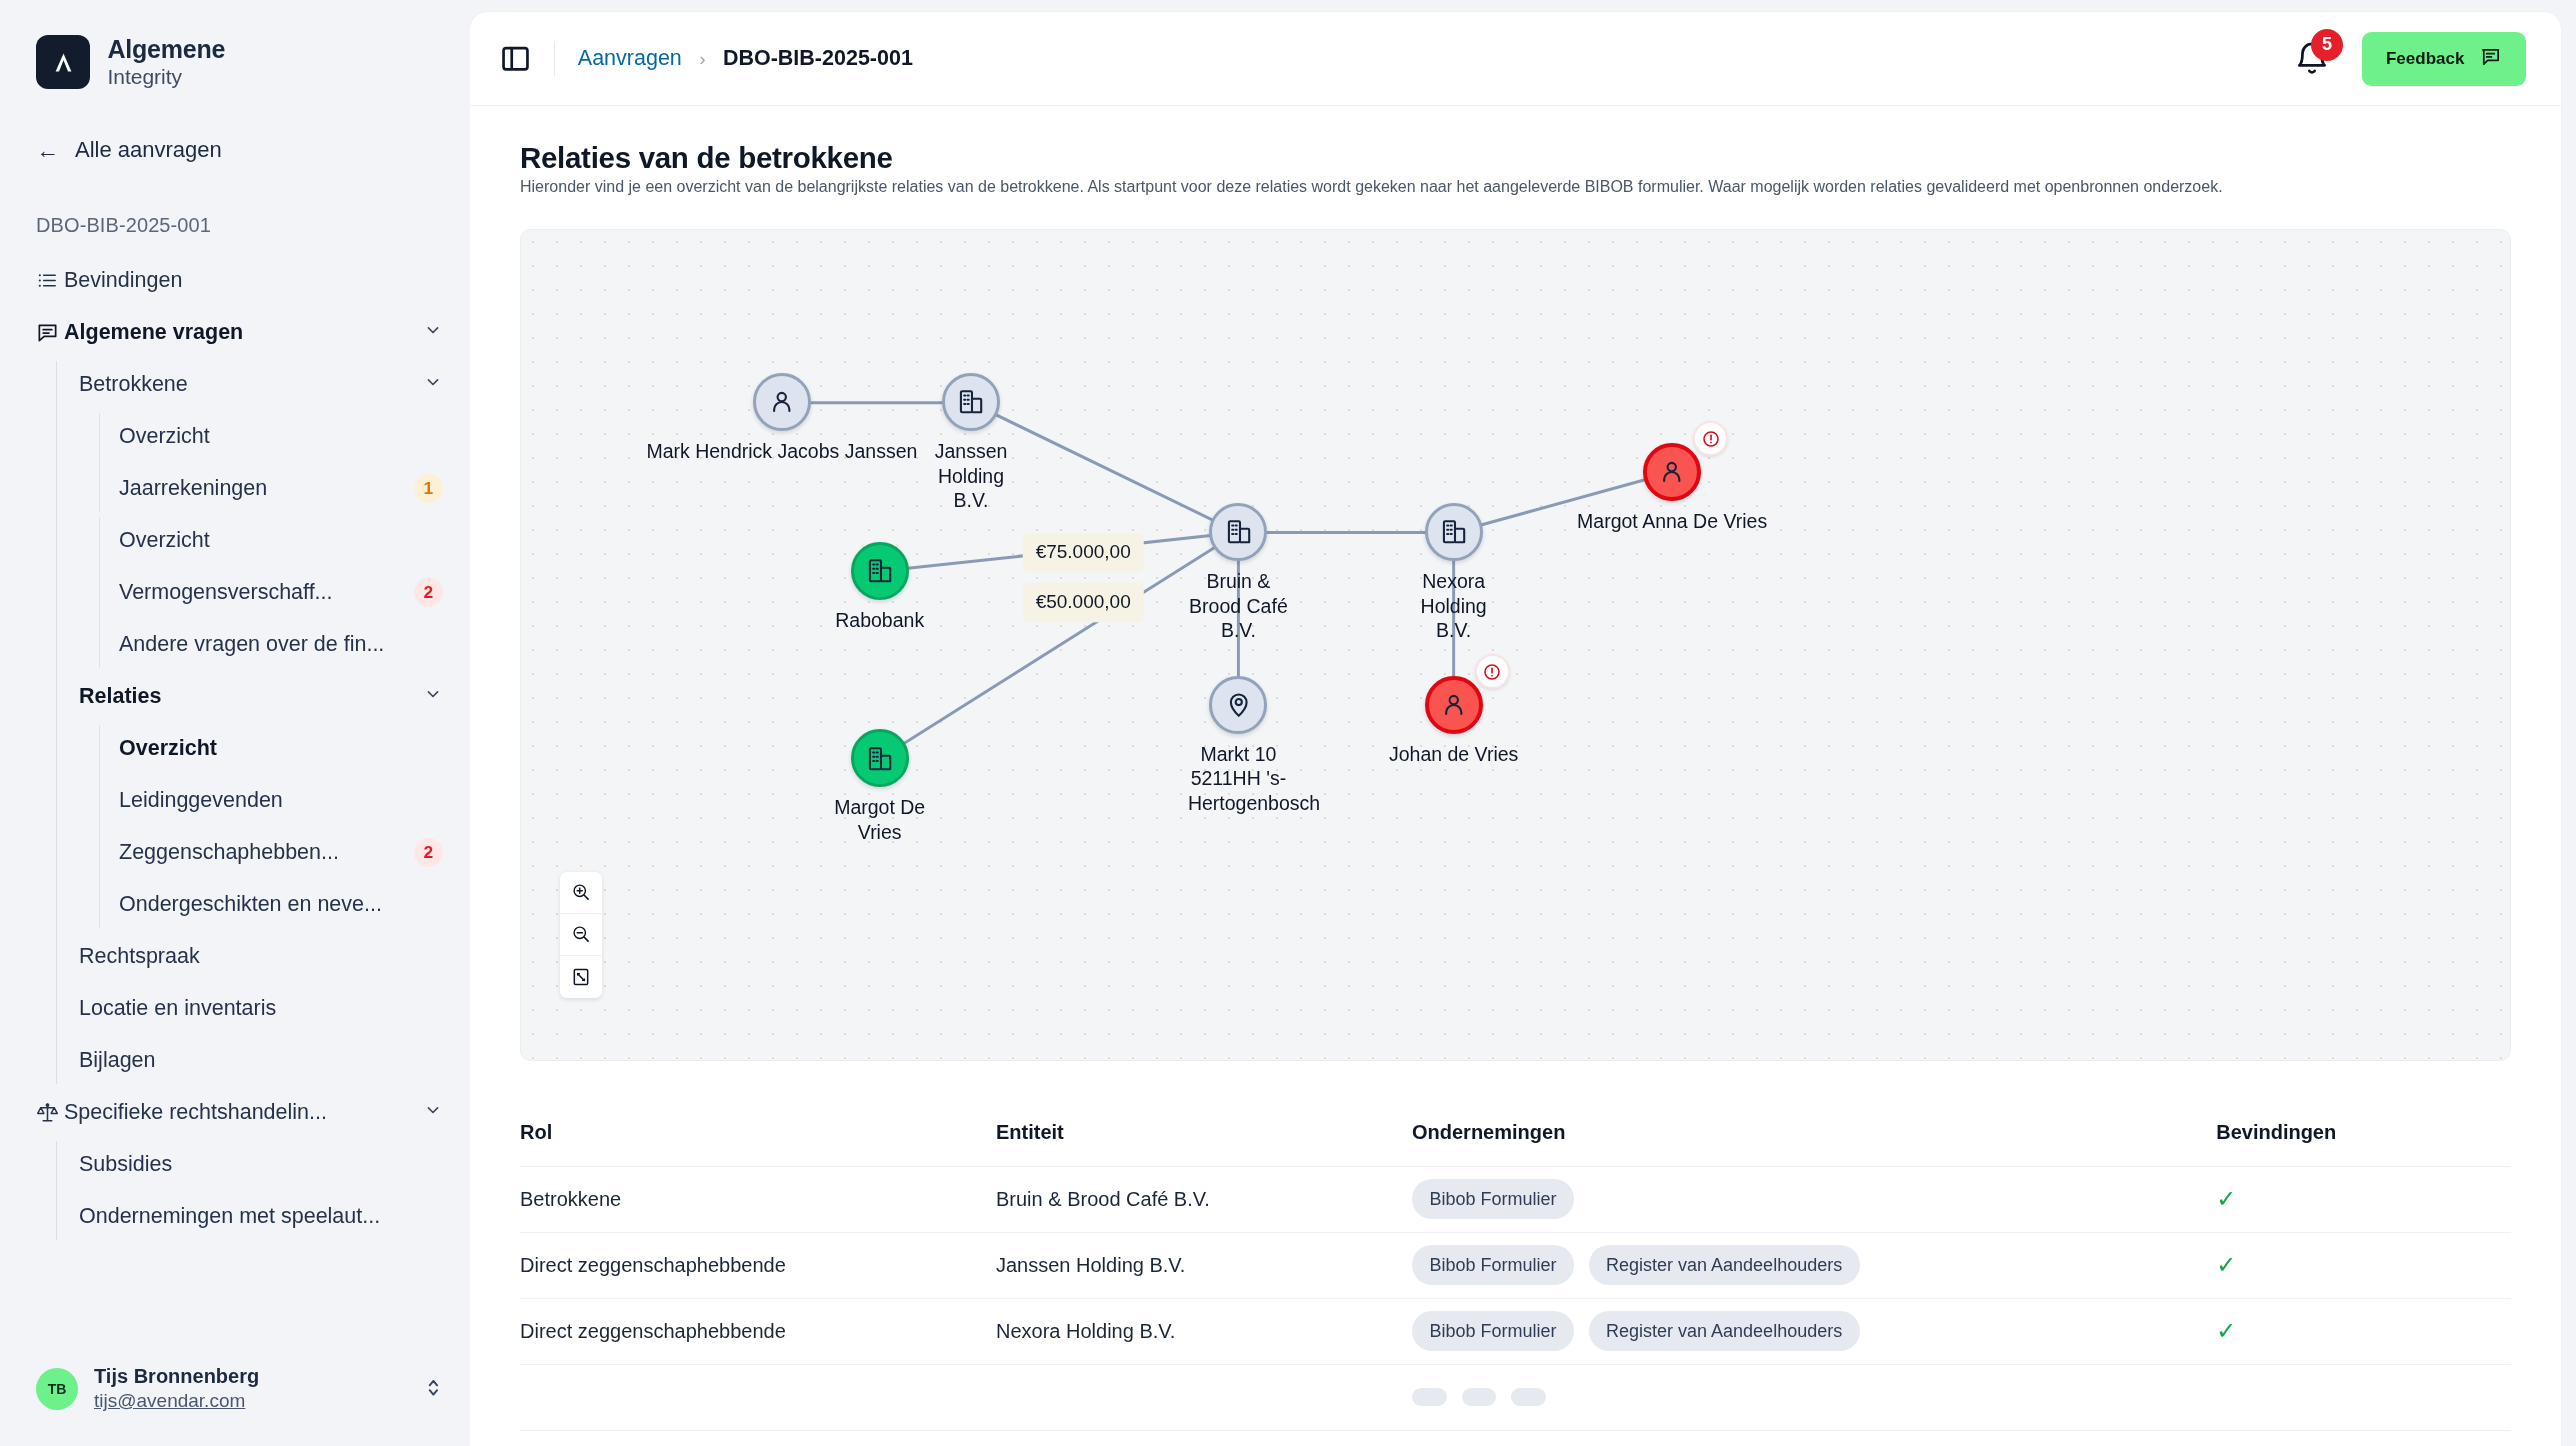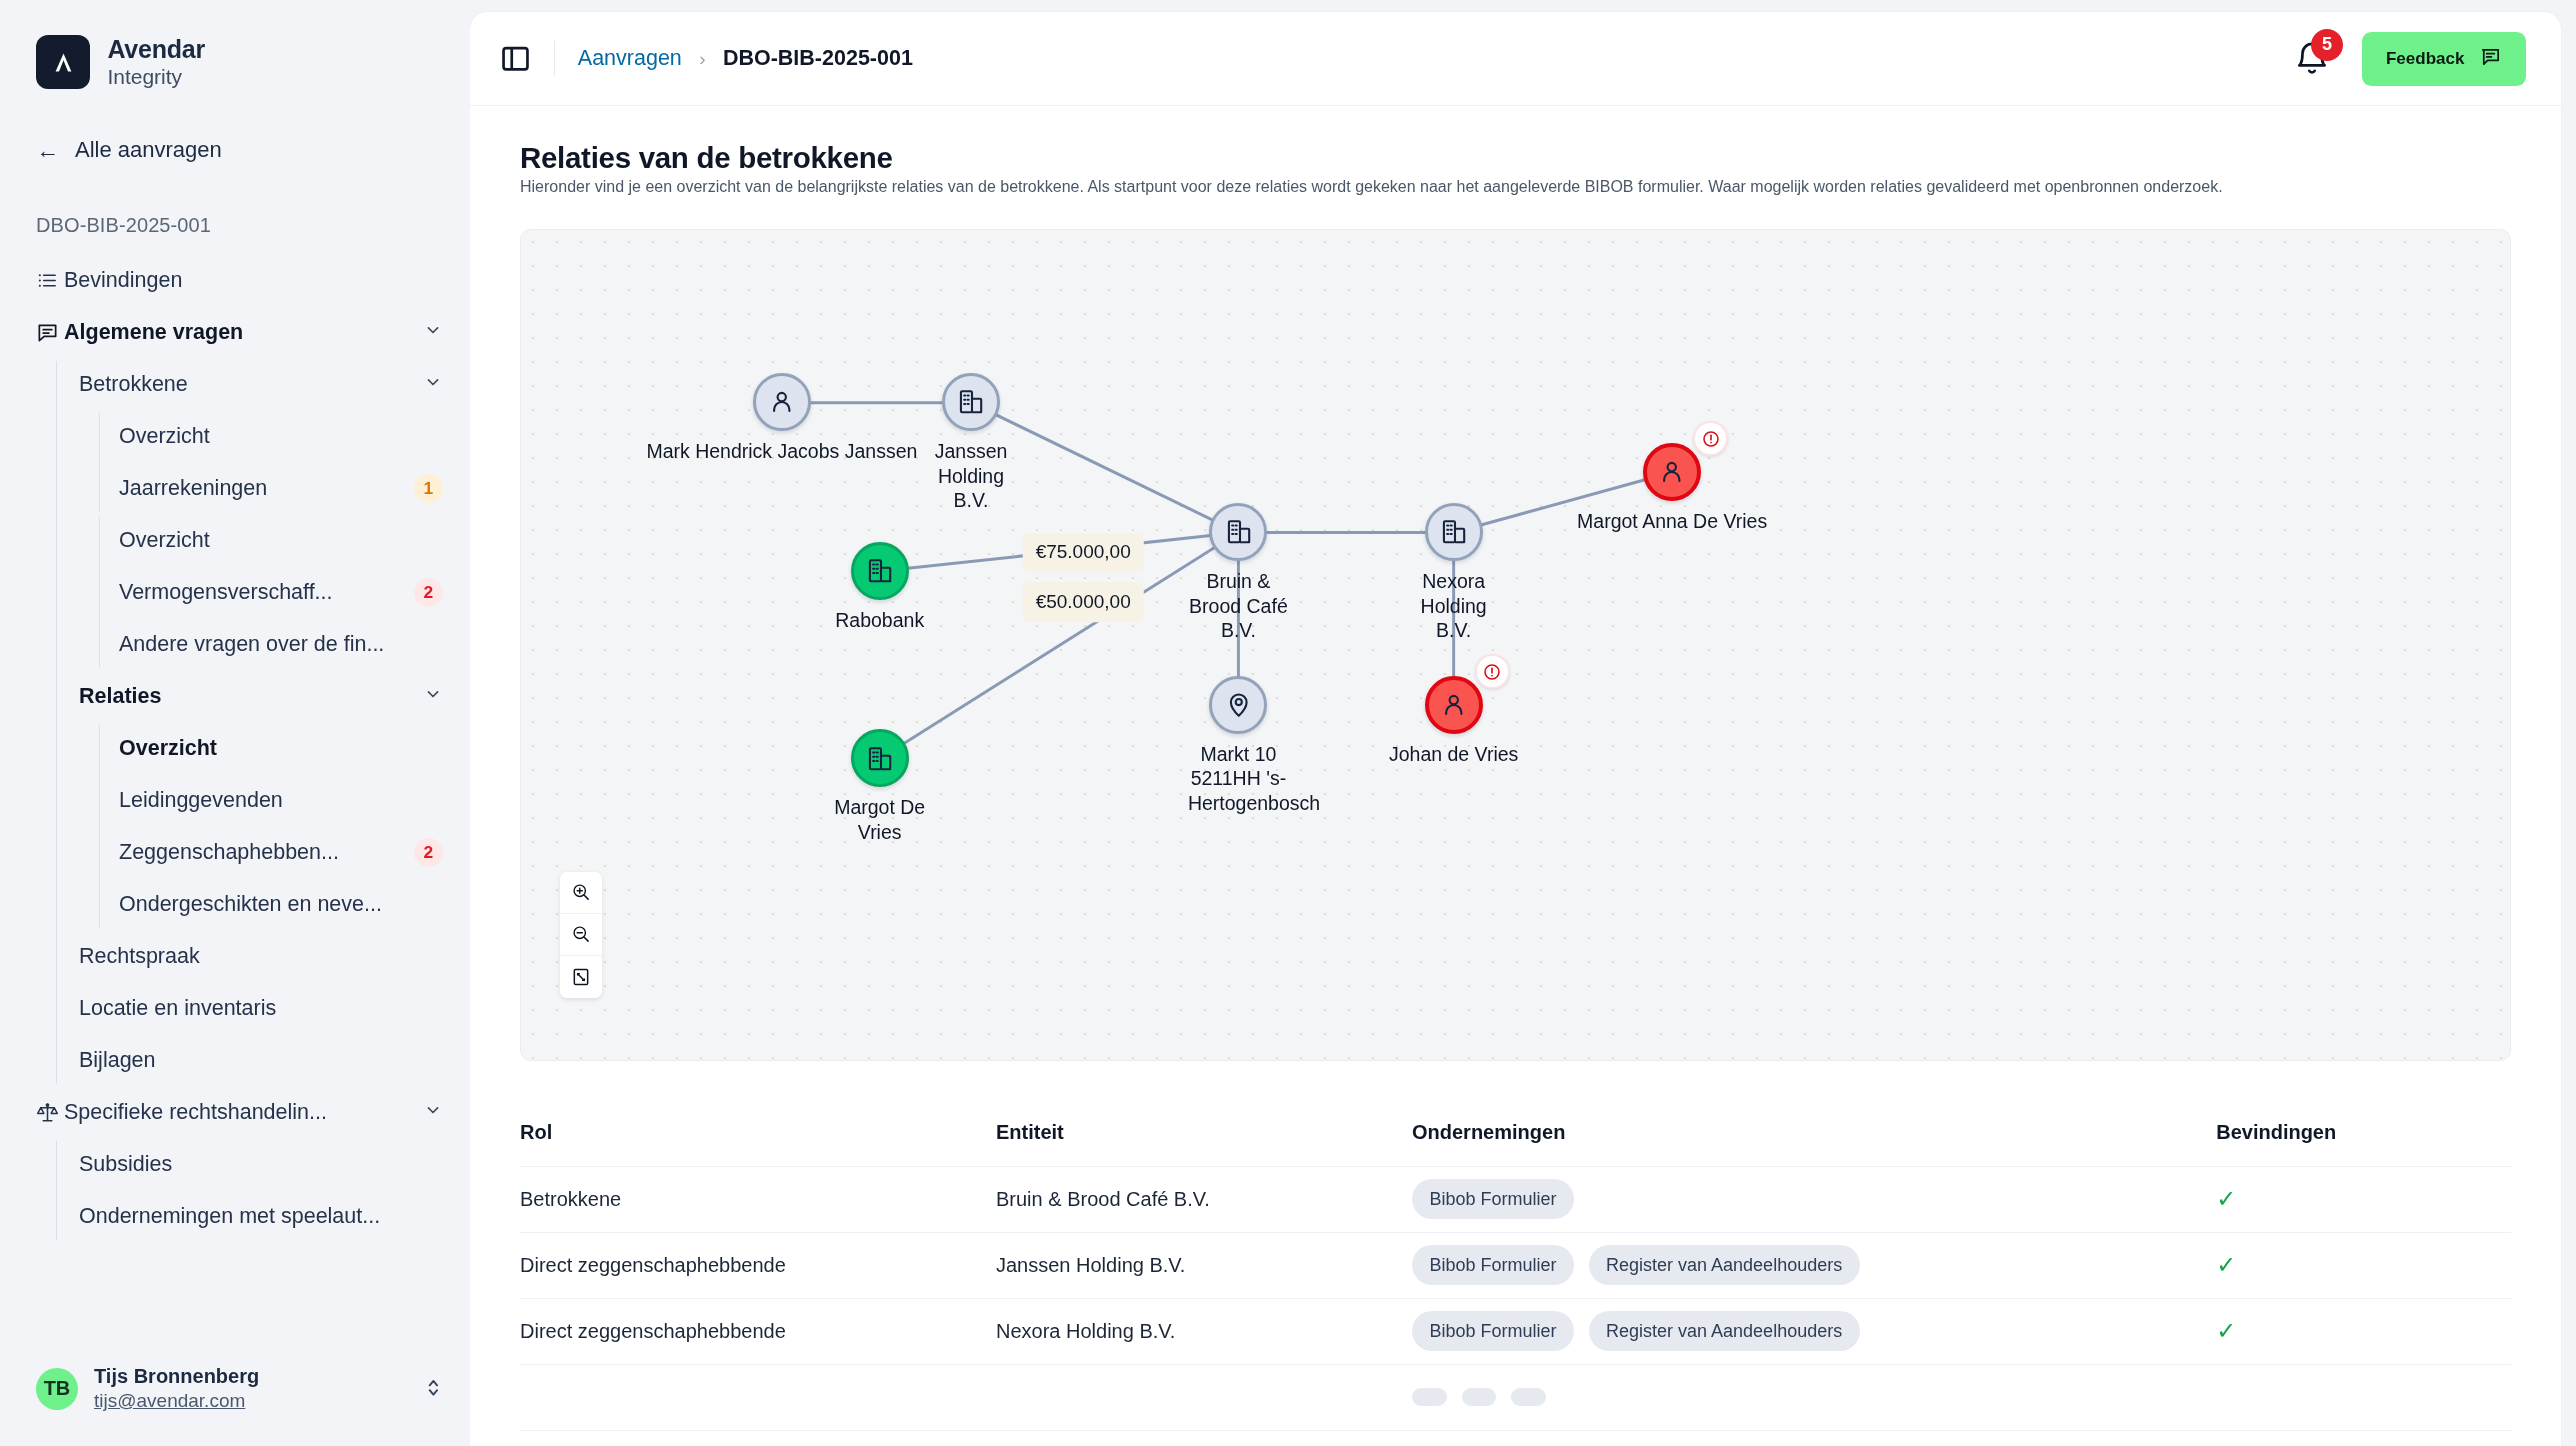--- a/index.html
+++ b/index.html
@@ -77,21 +77,21 @@
 
   .sidebar-footer {
     margin-top: auto;
     display: flex; align-items: center; gap: 16px;
     padding: 0 29.5px 34px 36px;
   }
   .avatar {
     width: 42px; height: 42px; border-radius: 50%;
     background: #6ef08a; color: #143021;
     display: flex; align-items: center; justify-content: center;
-    font-size: 20px; font-weight: 600; flex: 0 0 42px;
+    font-size: 14px; font-weight: 600; flex: 0 0 42px;
   }
   .user-meta { line-height: 1.25; flex: 1 1 auto; }
   .user-name { font-size: 20px; font-weight: 700; color: #1b2a41; }
   .user-mail { font-size: 19px; color: #49586f; text-decoration: underline; }
   .updown { color: #37465e; font-size: 17.4px; line-height: .9; text-align: center; }
 
   
   .main {
     flex: 1 1 auto; background: #f2f4f7;
     padding: 12px 14.8px 0 0;
@@ -228,21 +228,21 @@
 
   <aside class="sidebar">
 
     <div class="brand">
       <div class="brand-logo">
         <svg width="27" height="27" viewBox="0 0 24 24" fill="none" aria-hidden="true">
           <path d="M12 4 L19 20 L16 20 L12 10 L8 20 L5 20 Z" fill="#ffffff"></path>
         </svg>
       </div>
       <div class="brand-text">
-        <div class="brand-name">Avendar</div>
+        <div class="brand-name">Algemene</div>
         <div class="brand-sub">Integrity</div>
       </div>
     </div>
 
     <div class="back-row">
       <span class="back-arrow">←</span>
       <span>Alle aanvragen</span>
     </div>
 
     <div class="case-id">DBO-BIB-2025-001</div>

